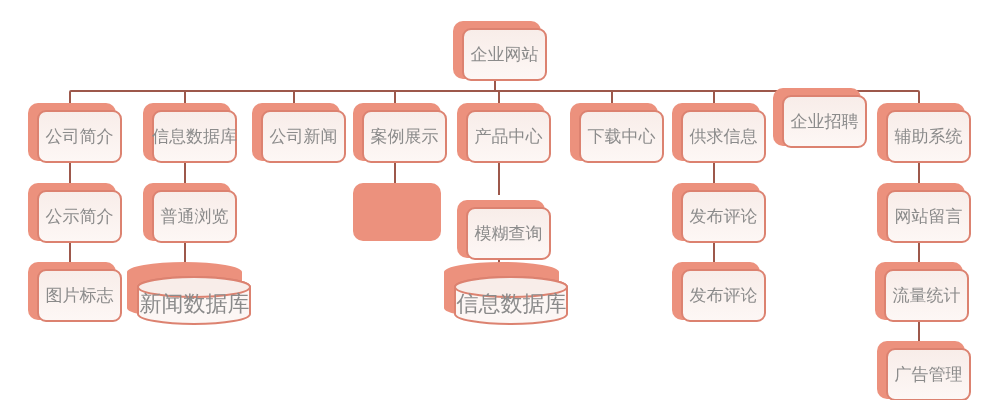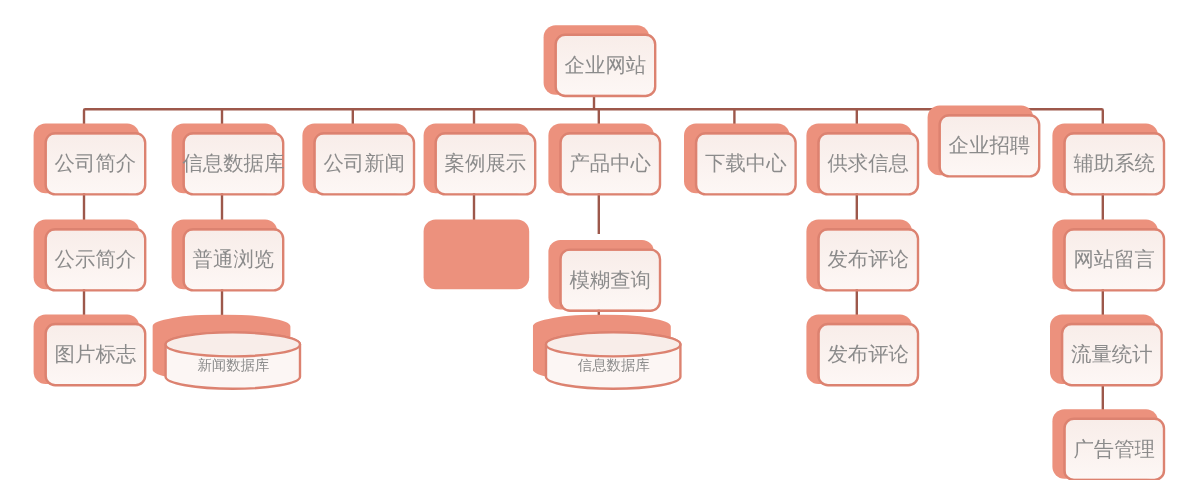--- a/index.html
+++ b/index.html
@@ -9,21 +9,21 @@
   .node{position:absolute;width:98px;height:62px;z-index:1;}
   .node .back{position:absolute;left:0;top:0;width:88px;height:58px;background:#EC917D;border-radius:10px;}
   .node .front{position:absolute;left:9px;top:7px;width:81px;height:49px;border:2px solid #DC8270;border-radius:9px;
     background:linear-gradient(180deg,#f8ede9 0%,#fdf7f5 100%);
     display:flex;align-items:center;justify-content:center;}
   .node .lbl{font-size:17px;color:#8B8B8B;white-space:nowrap;}
   .cyl{position:absolute;width:127px;height:64px;z-index:1;}
   .cyl svg{position:absolute;left:0;top:0;}
   .cyl .lbl{position:absolute;left:10px;top:26px;width:115px;height:32px;
     display:flex;align-items:center;justify-content:center;
-    font-size:12px;color:#8B8B8B;white-space:nowrap;}
+    font-size:22px;color:#8B8B8B;white-space:nowrap;}
 </style>
 </head>
 <body>
 
 <div id="canvas">
 
   <svg id="wires" width="1000" height="400">
     <g stroke="#9D584B" stroke-width="2" fill="none">
 
       <path d="M495,80 V91"></path>

